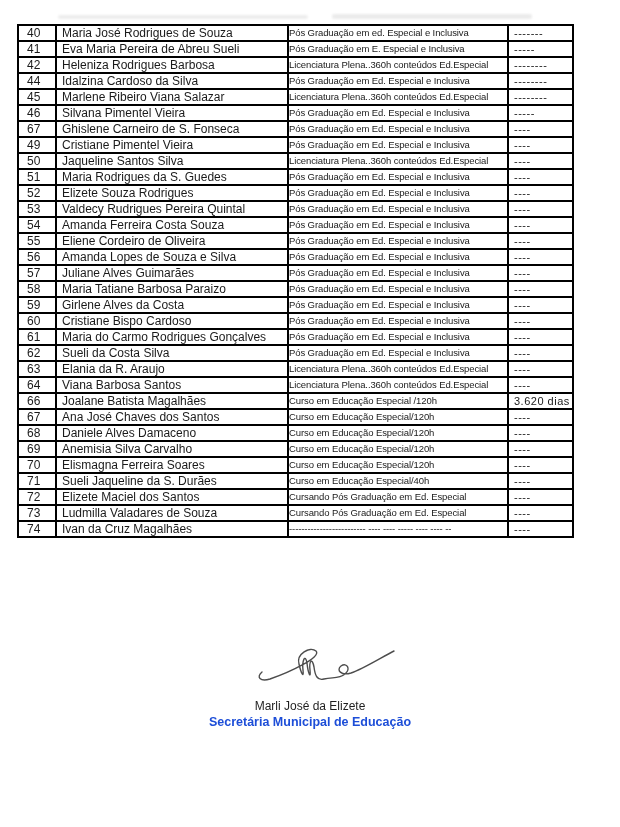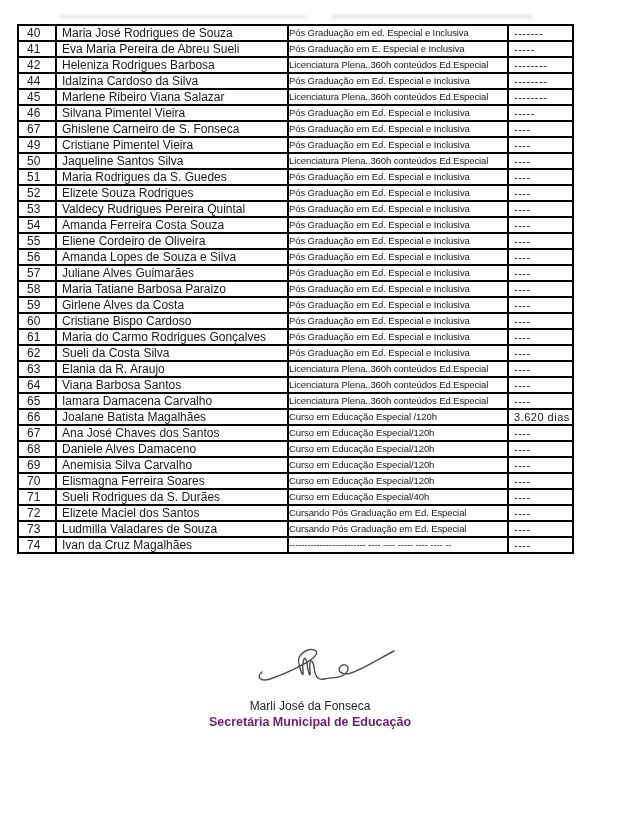--- a/index.html
+++ b/index.html
@@ -22,21 +22,21 @@
   td.c-name{font-size:12px;padding-left:5px;margin-top:15px;}
   td.c-qualification{font-size:9.5px;letter-spacing:-0.1px;}
   td.c-time{font-size:11px;padding-left:5px;letter-spacing:0.5px;}
   .signature-svg{position:absolute;left:256px;top:644px;width:140px;height:42px;}
   .sig-name{
     position:absolute;left:0;top:699px;width:620px;text-align:center;
     font-size:12px;color:#1f1f1f;
   }
   .sig-title{
     position:absolute;left:0;top:715px;width:620px;text-align:center;
-    font-size:12.5px;font-weight:bold;color:#701a75;
+    font-size:12.5px;font-weight:bold;color:#1d4ed8;
   }
 </style>
 </head>
 <body>
 
 <div class="ghost ghost-1"></div>
 <div class="ghost ghost-2"></div>
 
 <table class="roster">
   <colgroup>
@@ -178,26 +178,20 @@
         <td class="c-qualification">Licenciatura Plena..360h conteúdos Ed.Especial</td>
         <td class="c-time">----</td>
       </tr>
       <tr>
         <td class="c-num">64</td>
         <td class="c-name">Viana Barbosa Santos</td>
         <td class="c-qualification">Licenciatura Plena..360h conteúdos Ed.Especial</td>
         <td class="c-time">----</td>
       </tr>
       <tr>
-        <td class="c-num">65</td>
-        <td class="c-name">Iamara Damacena Carvalho</td>
-        <td class="c-qualification">Licenciatura Plena..360h conteúdos Ed.Especial</td>
-        <td class="c-time">----</td>
-      </tr>
-      <tr>
         <td class="c-num">66</td>
         <td class="c-name">Joalane Batista Magalhães</td>
         <td class="c-qualification">Curso em Educação Especial /120h</td>
         <td class="c-time">3.620 dias</td>
       </tr>
       <tr>
         <td class="c-num">67</td>
         <td class="c-name">Ana José Chaves dos Santos</td>
         <td class="c-qualification">Curso em Educação Especial/120h</td>
         <td class="c-time">----</td>
@@ -215,21 +209,21 @@
         <td class="c-time">----</td>
       </tr>
       <tr>
         <td class="c-num">70</td>
         <td class="c-name">Elismagna Ferreira Soares</td>
         <td class="c-qualification">Curso em Educação Especial/120h</td>
         <td class="c-time">----</td>
       </tr>
       <tr>
         <td class="c-num">71</td>
-        <td class="c-name">Sueli Rodrigues da S. Durães</td>
+        <td class="c-name">Sueli Jaqueline da S. Durães</td>
         <td class="c-qualification">Curso em Educação Especial/40h</td>
         <td class="c-time">----</td>
       </tr>
       <tr>
         <td class="c-num">72</td>
         <td class="c-name">Elizete Maciel dos Santos</td>
         <td class="c-qualification">Cursando Pós Graduação em Ed. Especial</td>
         <td class="c-time">----</td>
       </tr>
       <tr>
@@ -256,14 +250,14 @@
            C 46,17 49,9 51,19
            C 52,29 55,36 54,26
            C 53,17 56,13 58,23
            C 59,31 61,37 68,35
            C 77,33 83,35 89,30
            C 95,25 91,18 85,22
            C 80,26 85,32 95,29
            C 107,25 126,13 138,7" fill="none" stroke="#4d4d4d" stroke-width="1.4" stroke-linecap="round" stroke-linejoin="round"></path>
 </svg>
 
-<div class="sig-name">Marli José da Fonseca</div>
+<div class="sig-name">Marli José da Elizete</div>
 <div class="sig-title">Secretária Municipal de Educação</div>
 
 </body></html>

